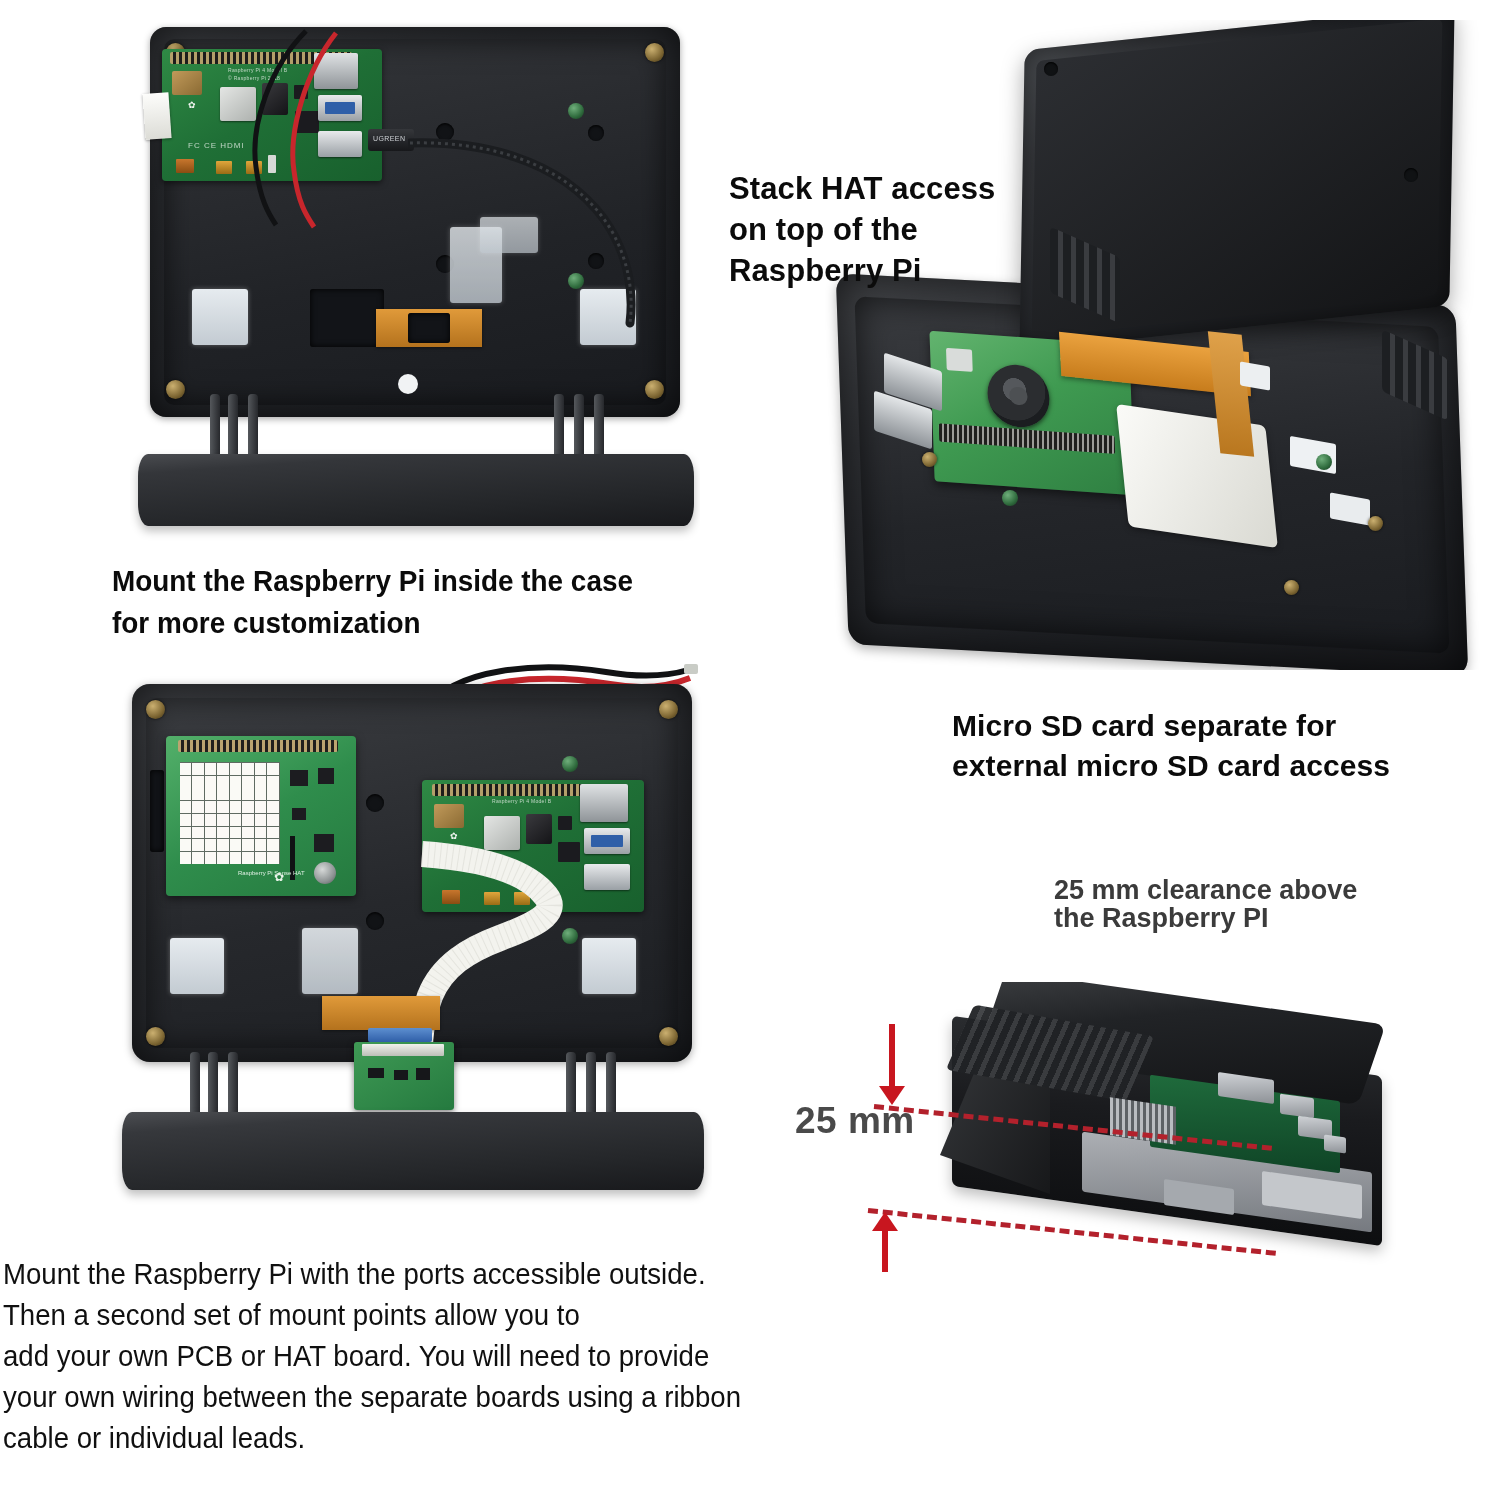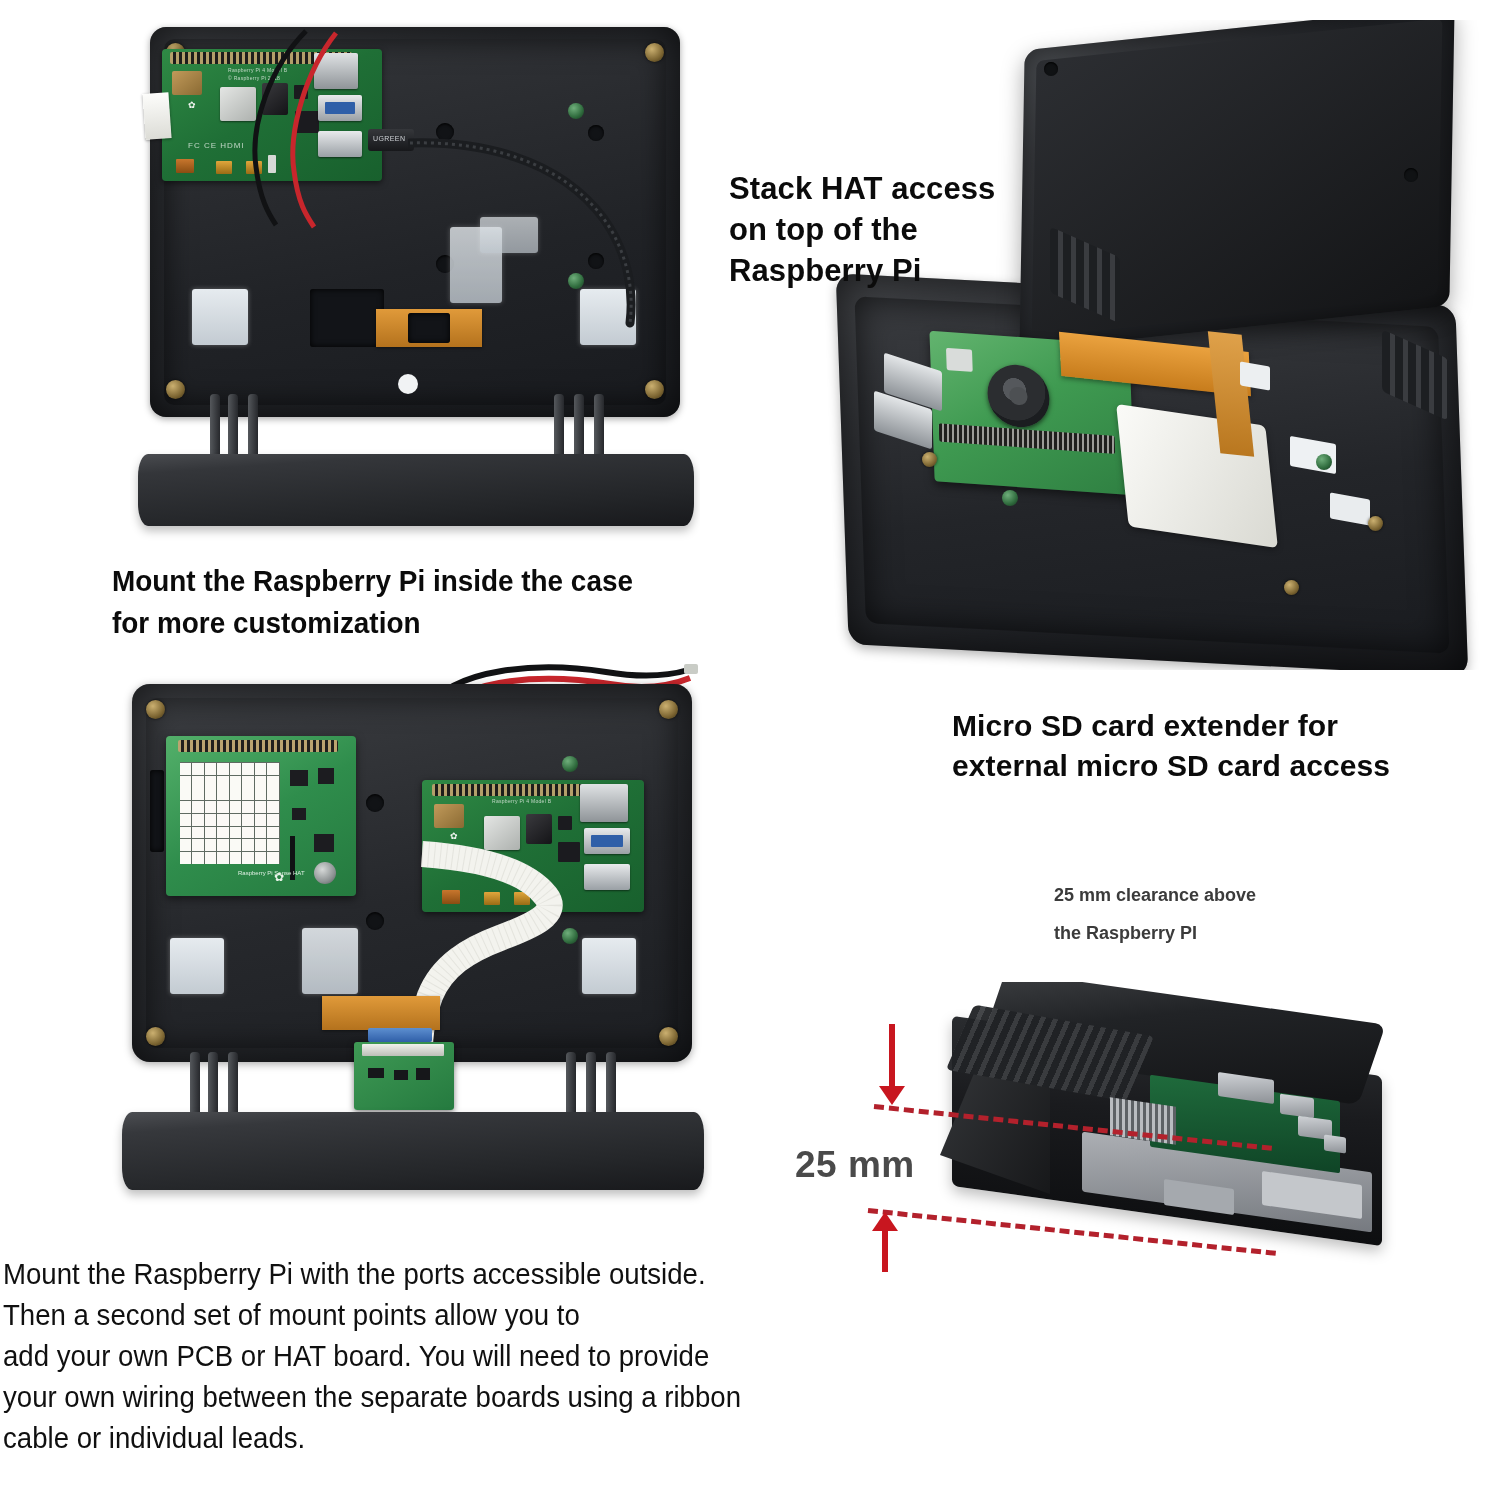--- a/index.html
+++ b/index.html
@@ -8,22 +8,22 @@
 
   .stage{position:absolute;left:0;top:0;width:1487px;height:1487px;background:#fff;}
 
   
   .cap{position:absolute;white-space:pre-line;color:#0b0b0b;}
 
   #cap-stack{left:729px;top:168px;font-size:31px;line-height:41px;font-weight:bold;letter-spacing:.1px;}
   #cap-mount-inside{left:112px;top:560px;font-size:30px;line-height:42px;font-weight:bold;
                     transform:scaleX(.93);transform-origin:left top;}
   #cap-sd{left:952px;top:706px;font-size:30px;line-height:40px;font-weight:bold;letter-spacing:.1px;}
-  #cap-clearance{left:1054px;top:876px;font-size:18px;line-height:38px;font-weight:bold;color:#3b3b3b;}
-  #cap-25mm{left:795px;top:1144px;font-size:37px;font-weight:bold;color:#4a4a4a;letter-spacing:.5px;}
+  #cap-clearance{left:1054px;top:876px;font-size:27px;line-height:28px;font-weight:bold;color:#3b3b3b;}
+  #cap-25mm{left:795px;top:1100px;font-size:37px;font-weight:bold;color:#4a4a4a;letter-spacing:.5px;}
   #cap-bottom{left:3px;top:1253px;font-size:30px;line-height:41px;color:#101010;
               transform:scaleX(.92);transform-origin:left top;}
 
   
   .photo{position:absolute;overflow:hidden;background:#fff;}
 
   
   #photo1{left:130px;top:22px;width:570px;height:520px;}
   .p1-case{position:absolute;left:20px;top:5px;width:530px;height:390px;
            background:linear-gradient(158deg,#3a3c40 0%,#2b2d31 26%,#232529 62%,#1b1d21 100%);
@@ -385,21 +385,21 @@
     <div class="arrowhead" style="left:20px;top:230px;border-bottom:19px solid #c8161f;"></div>
   </div>
 
   <div class="cap" id="cap-stack">Stack HAT access
 on top of the
 Raspberry Pi</div>
 
   <div class="cap" id="cap-mount-inside">Mount the Raspberry Pi inside the case
 for more customization</div>
 
-  <div class="cap" id="cap-sd">Micro SD card extender for
+  <div class="cap" id="cap-sd">Micro SD card separate for
 external micro SD card access</div>
 
   <div class="cap" id="cap-clearance">25 mm clearance above
 the Raspberry PI</div>
 
   <div class="cap" id="cap-25mm">25 mm</div>
 
   <div class="cap" id="cap-bottom">Mount the Raspberry Pi with the ports accessible outside.
 Then a second set of mount points allow you to
 add your own PCB or HAT board. You will need to provide

